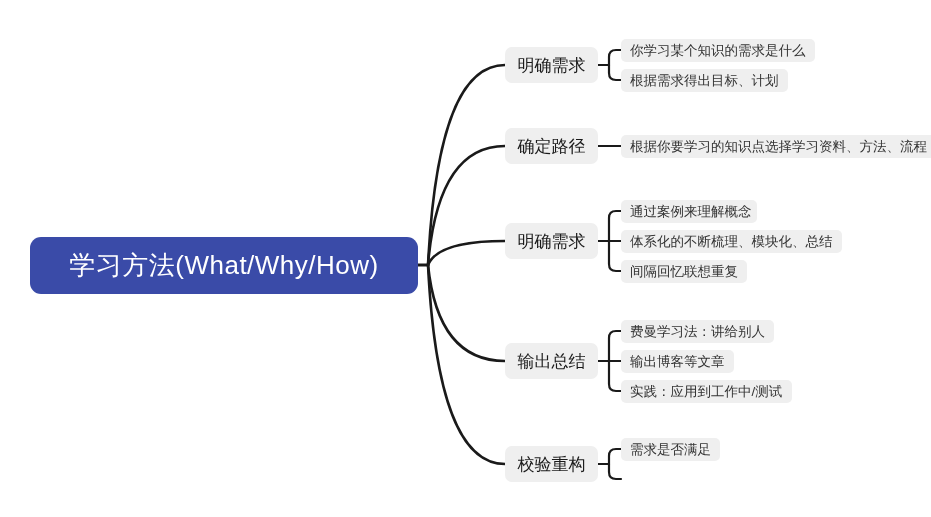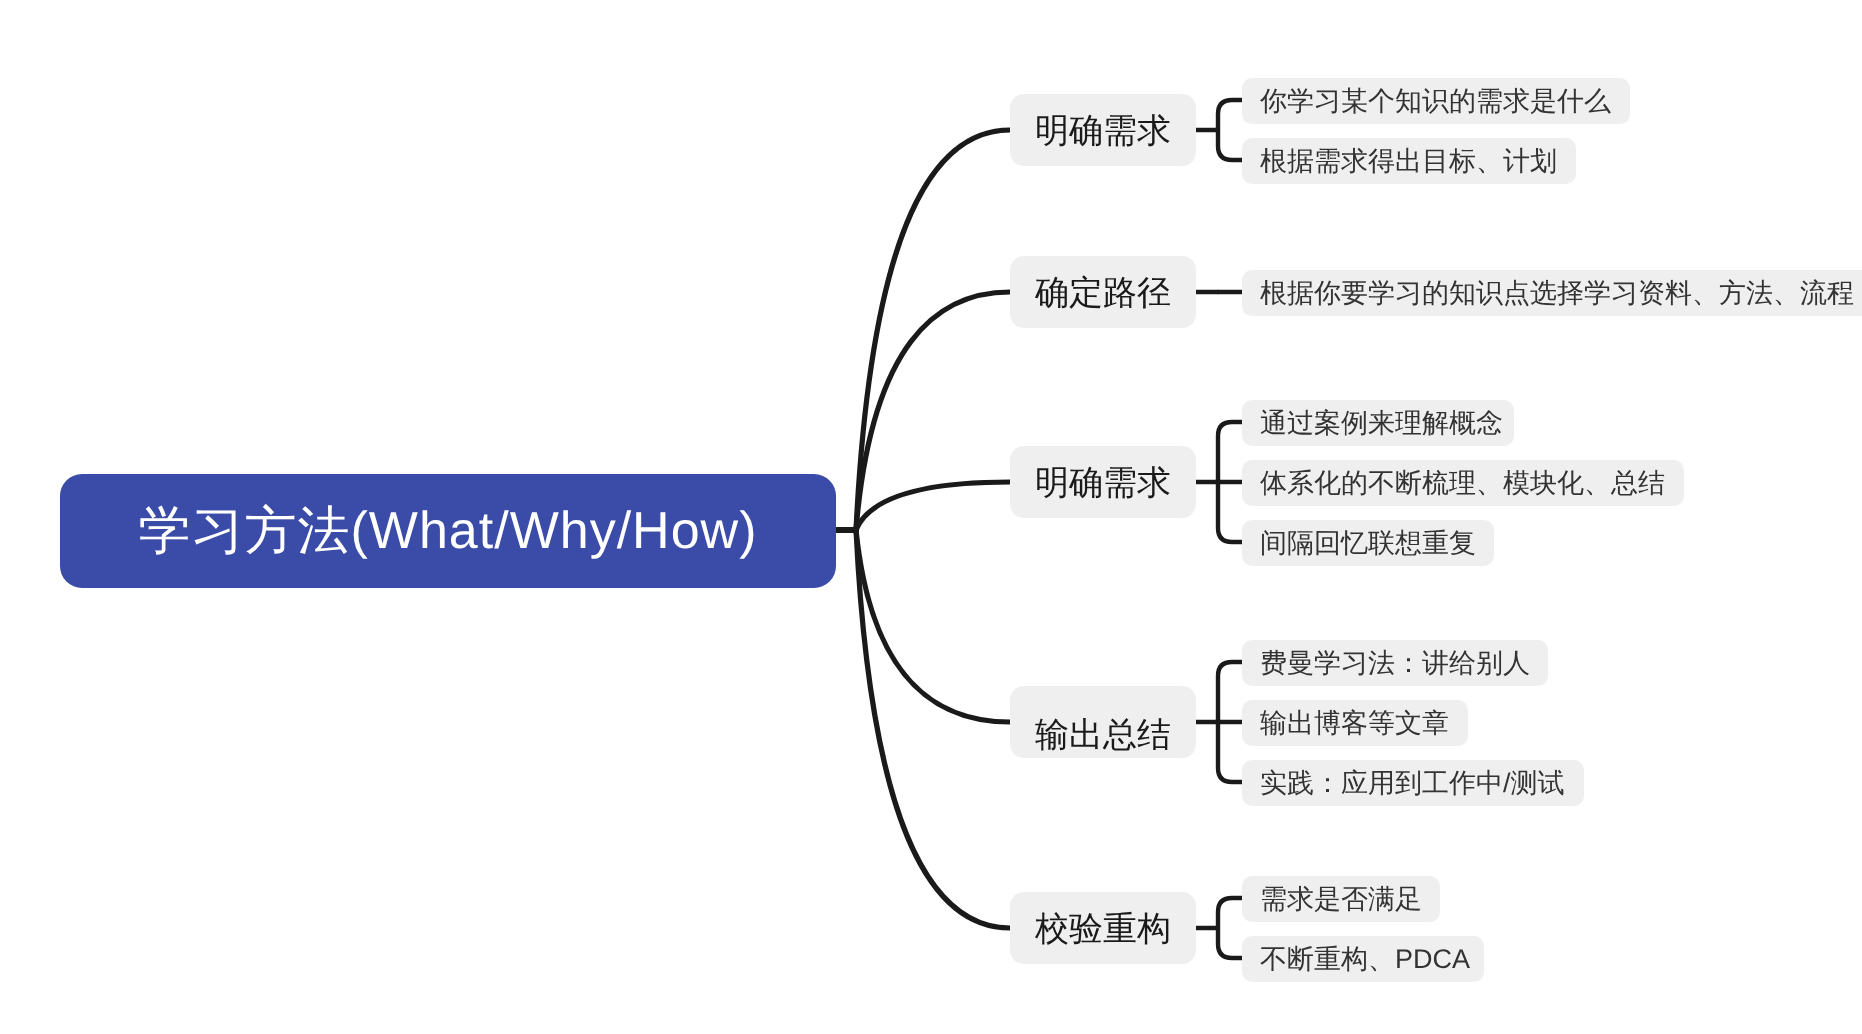--- a/index.html
+++ b/index.html
@@ -109,34 +109,31 @@
     </div>
     <div class="node leaf-node" style="left: 621px; top: 200px; width: 136px; height: 23px;">
       <span>通过案例来理解概念</span>
     </div>
     <div class="node leaf-node" style="left: 621px; top: 230px; width: 221px; height: 23px;">
       <span>体系化的不断梳理、模块化、总结</span>
     </div>
     <div class="node leaf-node" style="left: 621px; top: 260px; width: 126px; height: 23px;">
       <span>间隔回忆联想重复</span>
     </div>
-    <div class="node branch-node" style="left: 505px; top: 343px; width: 93px; height: 36px; align-items: flex-end;">
+    <div class="node branch-node" style="left: 505px; top: 343px; width: 93px; height: 36px;">
       <span>输出总结</span>
     </div>
     <div class="node leaf-node" style="left: 621px; top: 320px; width: 153px; height: 23px;">
       <span>费曼学习法：讲给别人</span>
     </div>
     <div class="node leaf-node" style="left: 621px; top: 350px; width: 113px; height: 23px;">
       <span>输出博客等文章</span>
     </div>
     <div class="node leaf-node" style="left: 621px; top: 380px; width: 171px; height: 23px;">
       <span>实践：应用到工作中/测试</span>
     </div>
     <div class="node branch-node" style="left: 505px; top: 446px; width: 93px; height: 36px;">
       <span>校验重构</span>
     </div>
     <div class="node leaf-node" style="left: 621px; top: 438px; width: 99px; height: 23px;">
       <span>需求是否满足</span>
     </div>
-    <div class="node leaf-node" style="left: 621px; top: 468px; width: 121px; height: 23px;">
-      <span>不断重构、PDCA</span>
-    </div>
   </div>
 
 </body></html>

